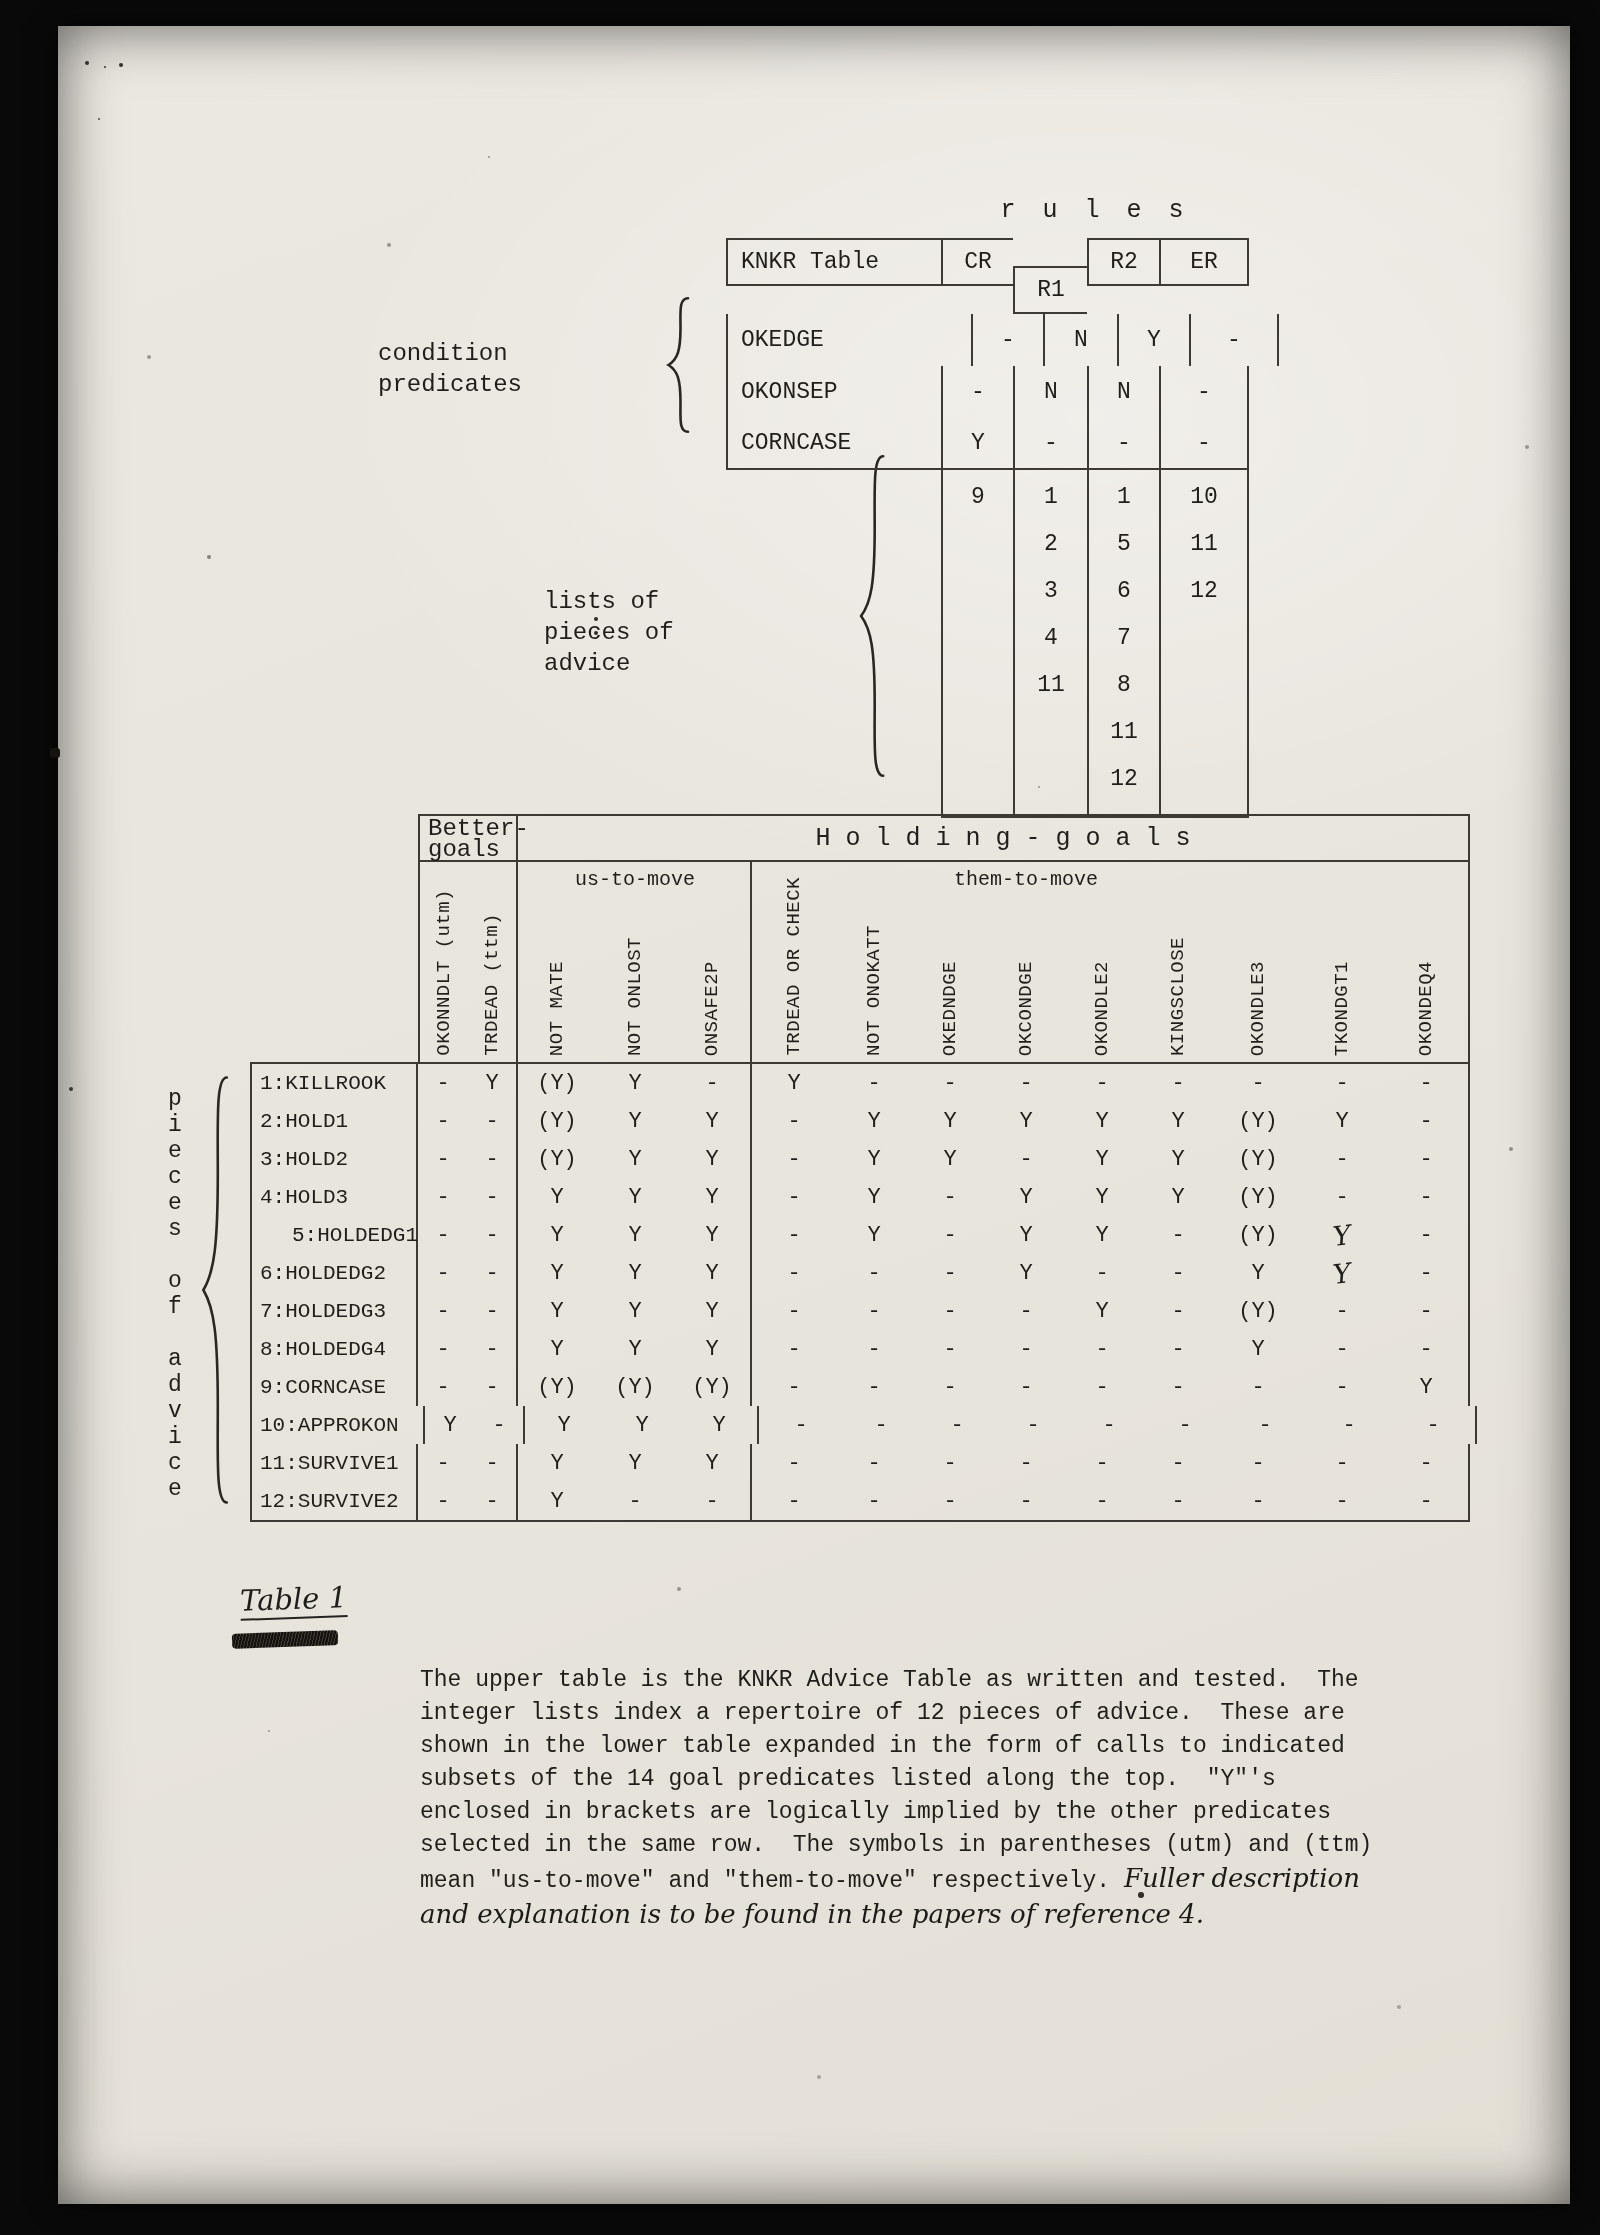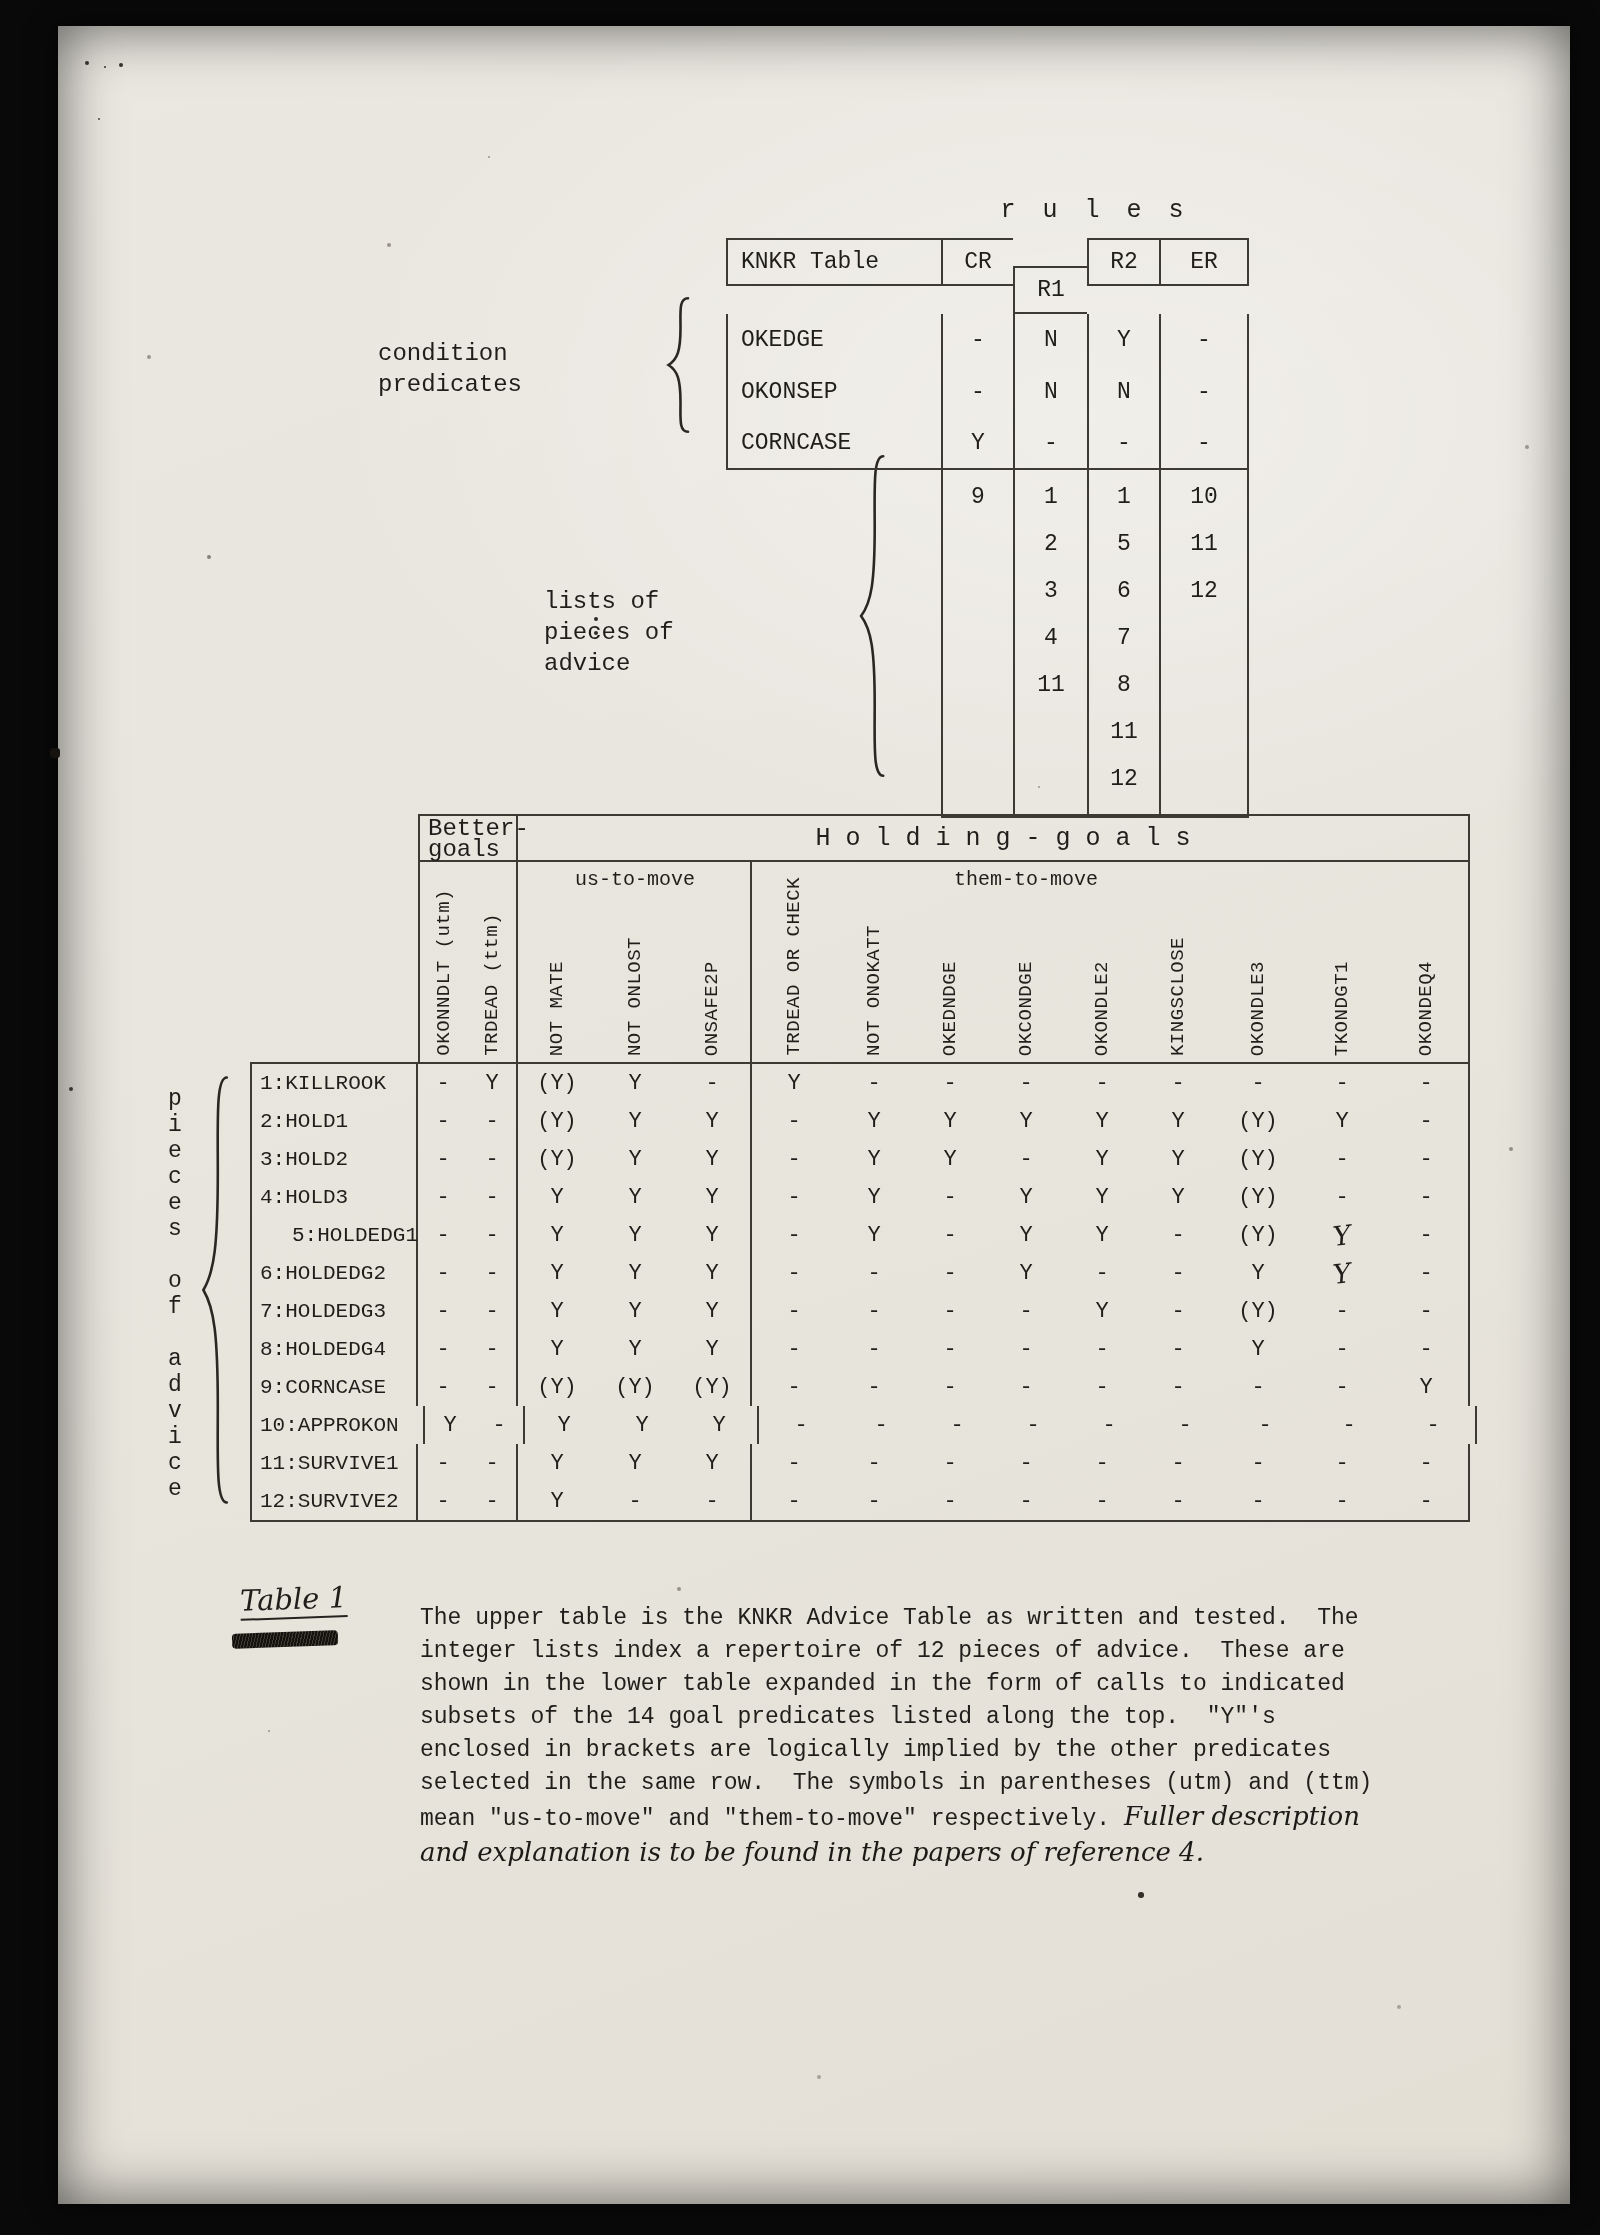--- a/index.html
+++ b/index.html
@@ -69,21 +69,21 @@
   .side-letters { position:absolute; left:96px; top:1060px; width:42px; text-align:center; }
   .side-letter  { line-height:26px; font-size:23px; }
 
   
   .caption-label { position:absolute; left:182px; top:1556px; font-family:"DejaVu Serif",serif;
                    font-style:italic; font-size:29px; transform:rotate(-2deg); }
   .caption-label span { border-bottom:2px solid #25231f; padding-bottom:1px; }
   .scribble { position:absolute; left:174px; top:1606px; width:106px; height:15px; border-radius:4px;
               transform:rotate(-2deg);
               background:repeating-linear-gradient(105deg,#141210 0 2px,#403a2f 2px 3px); }
-  .caption-para { position:absolute; left:362px; top:1576px; width:1040px;
+  .caption-para { position:absolute; left:362px; top:1638px; width:1040px;
                   font-size:23px; line-height:33px; white-space:pre-wrap; }
   .handwriting { font-family:"DejaVu Serif",serif; font-style:italic; font-size:26px; color:#1b1a16; }
 </style>
 </head>
 <body>
 
 <div class="page">
   <div class="paper">
     <div class="specks"></div>
 
@@ -101,21 +101,21 @@
     </svg>
     <div class="upper-table">
         <div class="u-row">
           <div class="u-cell u-left bt bb bl" style="width: 215px;">KNKR Table</div>
           <div class="u-cell bt bb bl" style="width: 72px;">CR</div>
           <div class="u-cell bt bb bl" style="width: 74px; margin-top: 28px;">R1</div>
           <div class="u-cell bt bb bl" style="width: 72px;">R2</div>
           <div class="u-cell bt bb bl br" style="width: 90px;">ER</div>
         </div>
         <div class="u-row">
-          <div class="u-cell u-left bl" style="width: 215px; height: 52px;">OKEDGE</div>
+          <div class="u-cell u-left bl" style="width: 245px; height: 52px;">OKEDGE</div>
           <div class="u-cell bl" style="width: 72px; height: 52px;">-</div>
           <div class="u-cell bl" style="width: 74px; height: 52px;">N</div>
           <div class="u-cell bl" style="width: 72px; height: 52px;">Y</div>
           <div class="u-cell bl br" style="width: 90px; height: 52px;">-</div>
         </div>
         <div class="u-row">
           <div class="u-cell u-left bl" style="width: 215px; height: 52px;">OKONSEP</div>
           <div class="u-cell bl" style="width: 72px; height: 52px;">-</div>
           <div class="u-cell bl" style="width: 74px; height: 52px;">N</div>
           <div class="u-cell bl" style="width: 72px; height: 52px;">N</div>

